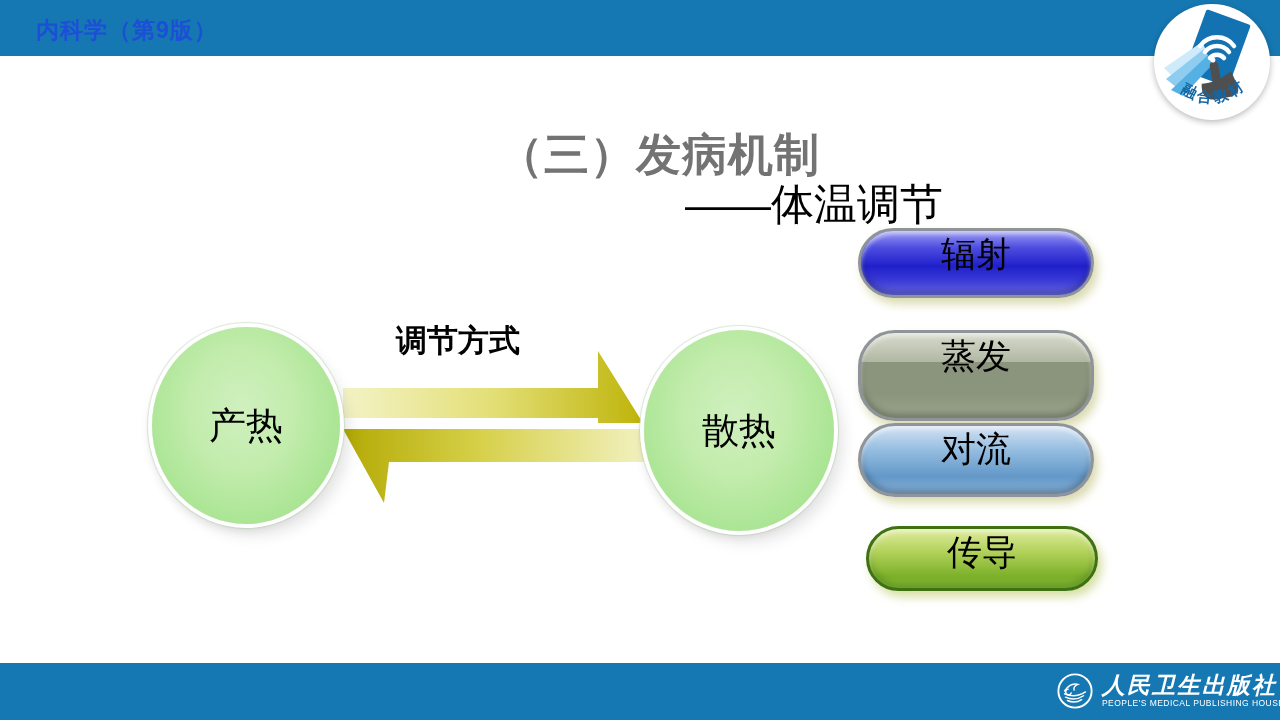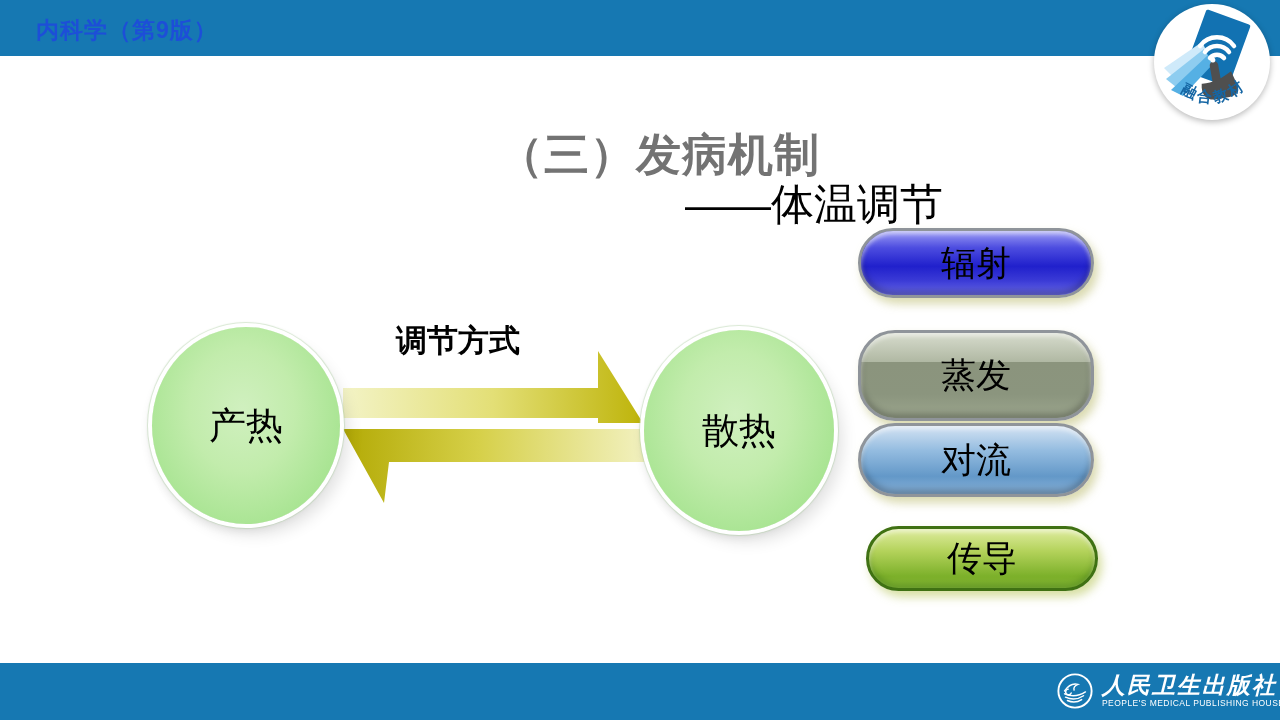--- a/index.html
+++ b/index.html
@@ -25,21 +25,21 @@
   .arrows-svg{position:absolute;left:330px;top:345px;}
   .circle{position:absolute;border-radius:50%;display:flex;align-items:center;justify-content:center;
     font-size:37px;font-weight:normal;color:#000;
     background:radial-gradient(ellipse at 48% 42%,#d0f0bf 0%,#c2ecac 38%,#abe595 70%,#97dd7f 100%);
     box-shadow:0 0 0 4px #ffffff,0 0 1px 5px rgba(170,205,160,.45),
                8px 10px 16px rgba(0,0,0,.12),-4px 6px 10px rgba(0,0,0,.07);}
   .circle-left{left:152px;top:327px;width:188px;height:197px;}
   .circle-right{left:644px;top:330px;width:190px;height:201px;}
 
   
-  .pill{position:absolute;left:858px;width:236px;display:flex;align-items:center;justify-content:center;
+  .pill{position:absolute;left:858px;width:236px;display:flex;align-items:flex-start;justify-content:center;
     font-size:35px;color:#000;border:3px solid #8f949a;box-sizing:border-box;
     box-shadow:4px 6px 10px rgba(205,205,150,.75),
                inset 0 3px 4px rgba(255,255,255,.55),inset 0 -4px 6px rgba(0,0,0,.28);}
   .pill-radiation{top:228px;height:70px;border-radius:35px;
     background:linear-gradient(180deg,#9d9df5 0%,#4d4de0 26%,#2020cc 55%,#3b3bd6 78%,#6a6aea 100%);}
   .pill-evaporation{top:330px;height:91px;border-radius:37px;
     background:linear-gradient(180deg,#d7dccd 0%,#b0b8a3 34%,#8b947d 0%,#8b957e 72%,#9ba58d 100%);}
   .pill-convection{top:423px;height:74px;border-radius:37px;
     background:linear-gradient(180deg,#d4e3f3 0%,#94bce0 36%,#6398c8 74%,#88b1d8 100%);}
   .pill-conduction{left:866px;top:526px;width:232px;height:65px;border-radius:35px;border:3px solid #3f7113;

